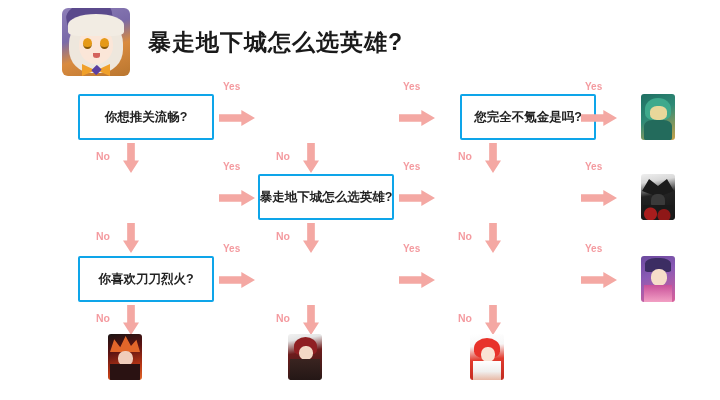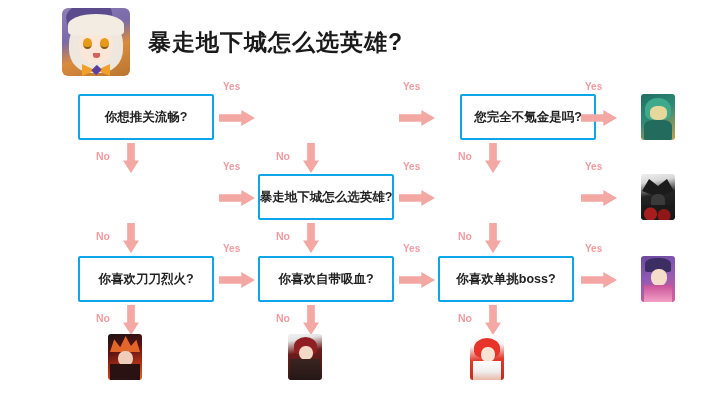--- a/index.html
+++ b/index.html
@@ -215,26 +215,24 @@
   <div class="no-link" style="left:458px; top:222px;">
     <div class="lbl">No</div>
     <div class="arrow-down"></div>
   </div>
 
   <div class="node" style="left:78px;  top:256px;">你喜欢刀刀烈火?</div>
   <div class="yes-link" style="left:216px; top:256px;">
     <div class="lbl">Yes</div>
     <div class="arrow-right"></div>
   </div>
-  <div class="node" style="left:258px; top:256px;">你喜欢自带吸血?</div>
   <div class="yes-link" style="left:396px; top:256px;">
     <div class="lbl">Yes</div>
     <div class="arrow-right"></div>
   </div>
-  <div class="node" style="left:438px; top:256px;">你喜欢单挑boss?</div>
   <div class="yes-link" style="left:578px; top:256px;">
     <div class="lbl">Yes</div>
     <div class="arrow-right"></div>
   </div>
   <div class="hero h-purple" style="left:641px; top:256px;">
     <div class="f1"></div>
       <div class="f2"></div>
       <div class="f3"></div>
   </div>
 

